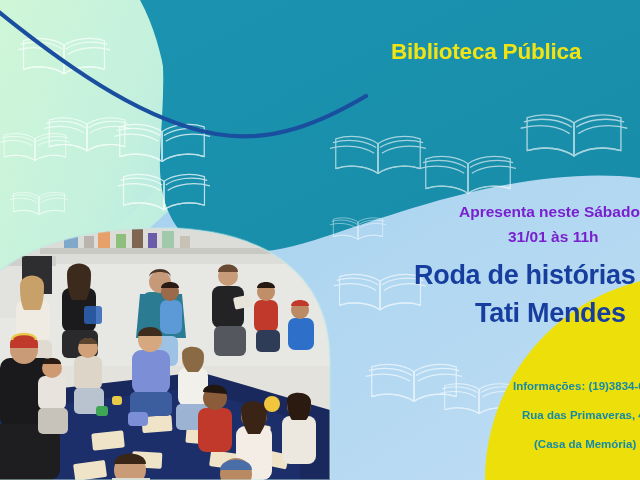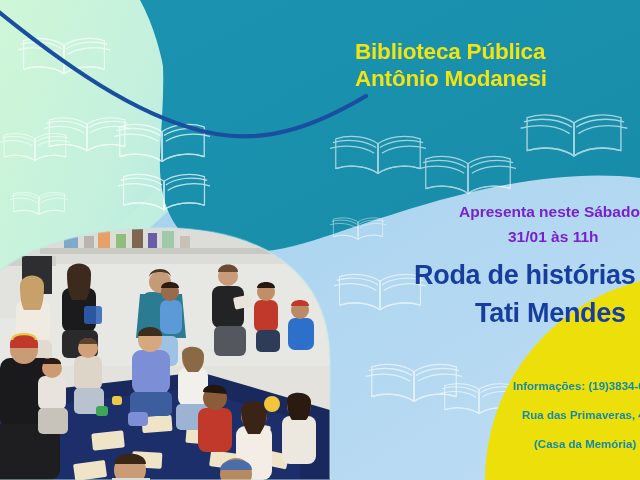--- a/index.html
+++ b/index.html
@@ -18,21 +18,21 @@
   
   .txt { position:absolute; white-space:nowrap; }
 
   #library-name {
     left:355px; top:38px;
     color:#F2E312;
     font-size:22.5px; font-weight:bold;
     line-height:27px;
     letter-spacing:-0.2px;
   }
-  #library-name div { display:block; }
+  #library-name div { display:block;margin-left:36px; }
   #presents-wrap {
     position:absolute; left:459px; top:199px;
     width:240px;
     color:#7A1FD0;
     font-size:15.5px; font-weight:bold;
     line-height:25px;
   }
   #presents-line1 { display:block; text-align:left; }
   #presents-line2 { display:block; text-align:left; padding-left:49px; }
 
@@ -298,21 +298,20 @@
       <rect x="96" y="406" width="12" height="10" rx="3" fill="#3FA655"></rect>
       <rect x="112" y="396" width="10" height="9" rx="3" fill="#E8C94A"></rect>
       <rect x="84" y="306" width="18" height="18" rx="3" fill="#2B63B8" opacity="0.85"></rect>
     </g>
 
     <path d="M-40 480 L-40 352 C-40 262 60 228 160 228 C262 228 330 272 330 360 L330 480 Z" fill="none" stroke="#BFE9E4" stroke-width="2" opacity="0.45"></path>
   </svg>
 
   <div class="txt" id="library-name">
     <div>Biblioteca Pública</div>
-    <div>Antônio Modanesi</div>
   </div>
 
   <div id="presents-wrap">
     <span id="presents-line1">Apresenta neste Sábado</span>
     <span id="presents-line2">31/01 às 11h</span>
   </div>
 
   <div id="title-wrap">
     <span id="title-line1">Roda de histórias</span>
     <span id="title-line2">Tati Mendes</span>

